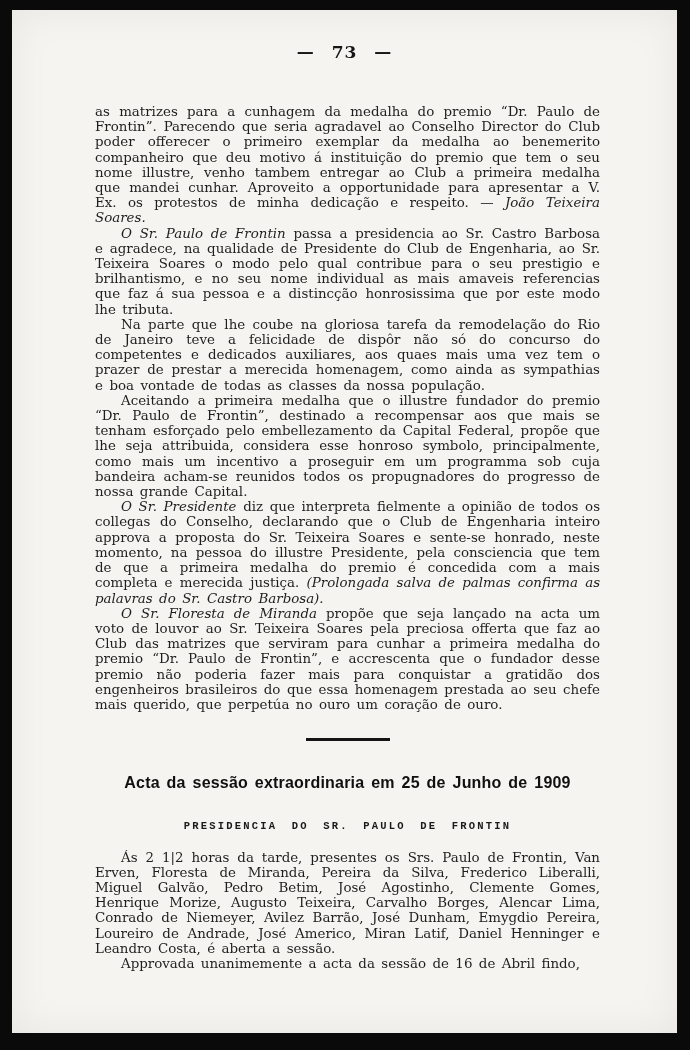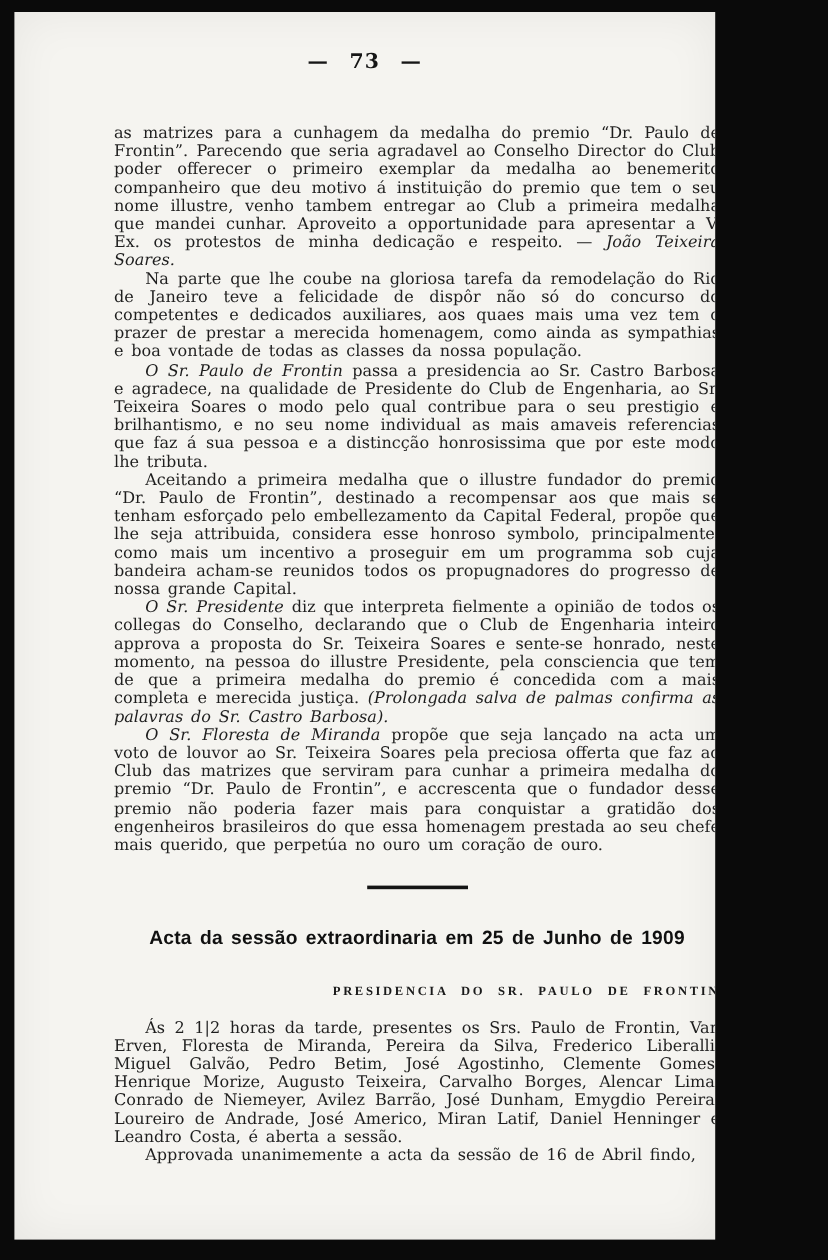--- a/index.html
+++ b/index.html
@@ -15,21 +15,21 @@
     overflow:hidden;
   }
   .frame{
     position:relative;
     width:690px;height:1050px;
     background:var(--frame);
   }
   .page{
     position:absolute;
     left:12px;top:10px;
-    width:584px;height:1023px;
+    width:665px;height:1023px;
     background:var(--paper);
     box-shadow:inset 0 0 40px rgba(0,0,0,0.06);
     overflow:hidden;
   }
   .pageno{
     margin-top:32px;
     text-align:center;
     font-size:17px;
     font-weight:bold;
     letter-spacing:1px;
@@ -60,45 +60,45 @@
     font-family:"Liberation Sans", sans-serif;
     font-weight:bold;
     font-size:16px;
     letter-spacing:0.2px;
     text-align:center;
     color:#101010;
     margin:0 -20px 29px -20px;
     text-indent:0;
   }
   .subheading{
-    font-family:Liberation Serif, serif;
+    font-family:Liberation Mono, monospace;
     font-weight:bold;
     font-size:10.5px;
     letter-spacing:2.2px;
     word-spacing:6px;
-    text-align:right;
+    text-align:center;
     color:#1a1a1a;
     margin:0 0 15px 0;
   }
 </style>
 </head>
 <body>
 
 <div class="frame">
   <div class="page">
 
     <div class="pageno">— 73 —</div>
 
     <div class="content">
 
       <p class="noindent"><span>as matrizes para a cunhagem da medalha do premio “Dr. Paulo de Frontin”. Parecendo que seria agradavel ao Conselho Director do Club poder offerecer o primeiro exemplar da medalha ao benemerito companheiro que deu motivo á instituição do premio que tem o seu nome illustre, venho tambem entregar ao Club a primeira medalha que mandei cunhar. Aproveito a opportunidade para apresentar a V. Ex. os protestos de minha dedicação e respeito. — </span><i>João Teixeira Soares.</i></p>
 
+      <p><i>O Sr. Paulo de Frontin</i><span> passa a presidencia ao Sr. Castro Barbosa e agradece, na qualidade de Presidente do Club de Engenharia, ao Sr. Teixeira Soares o modo pelo qual contribue para o seu prestigio e brilhantismo, e no seu nome individual as mais amaveis referencias que faz á sua pessoa e a distincção honrosissima que por este modo lhe tributa.</span></p>
+
       <p><span>Na parte que lhe coube na gloriosa tarefa da remodelação do Rio de Janeiro teve a felicidade de dispôr não só do concurso do competentes e dedicados auxiliares, aos quaes mais uma vez tem o prazer de prestar a merecida homenagem, como ainda as sympathias e boa vontade de todas as classes da nossa população.</span></p>
-
-      <p><i>O Sr. Paulo de Frontin</i><span> passa a presidencia ao Sr. Castro Barbosa e agradece, na qualidade de Presidente do Club de Engenharia, ao Sr. Teixeira Soares o modo pelo qual contribue para o seu prestigio e brilhantismo, e no seu nome individual as mais amaveis referencias que faz á sua pessoa e a distincção honrosissima que por este modo lhe tributa.</span></p>
 
       <p><span>Aceitando a primeira medalha que o illustre fundador do premio “Dr. Paulo de Frontin”, destinado a recompensar aos que mais se tenham esforçado pelo embellezamento da Capital Federal, propõe que lhe seja attribuida, considera esse honroso symbolo, principalmente, como mais um incentivo a proseguir em um programma sob cuja bandeira acham-se reunidos todos os propugnadores do progresso de nossa grande Capital.</span></p>
 
       <p><i>O Sr. Presidente</i><span> diz que interpreta fielmente a opinião de todos os collegas do Conselho, declarando que o Club de Engenharia inteiro approva a proposta do Sr. Teixeira Soares e sente-se honrado, neste momento, na pessoa do illustre Presidente, pela consciencia que tem de que a primeira medalha do premio é concedida com a mais completa e merecida justiça. </span><i>(Prolongada salva de palmas confirma as palavras do Sr. Castro Barbosa).</i></p>
 
       <p><i>O Sr. Floresta de Miranda</i><span> propõe que seja lançado na acta um voto de louvor ao Sr. Teixeira Soares pela preciosa offerta que faz ao Club das matrizes que serviram para cunhar a primeira medalha do premio “Dr. Paulo de Frontin”, e accrescenta que o fundador desse premio não poderia fazer mais para conquistar a gratidão dos engenheiros brasileiros do que essa homenagem prestada ao seu chefe mais querido, que perpetúa no ouro um coração de ouro.</span></p>
 
 
 
       <div class="divider"></div>

